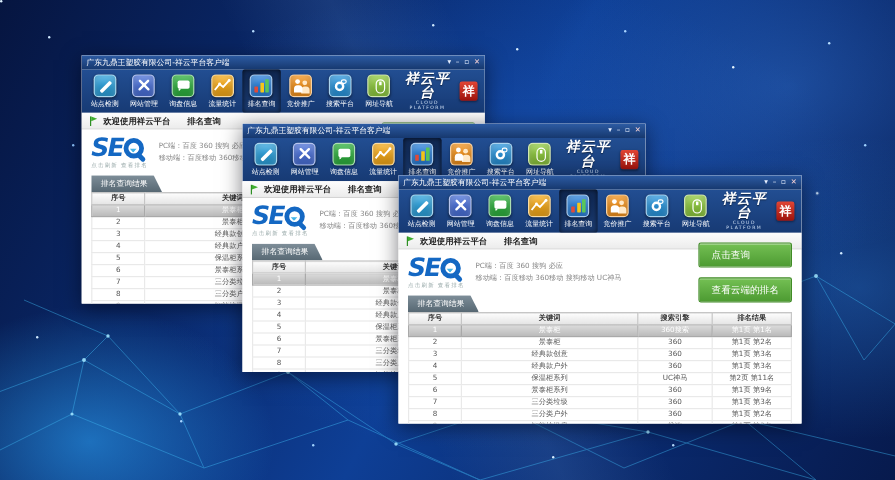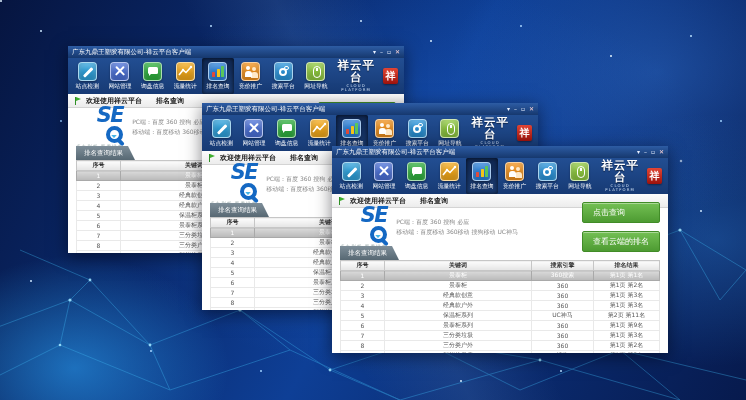--- a/index.html
+++ b/index.html
@@ -65,38 +65,38 @@
     background:#fff; box-shadow:6px 1px 0 #ffe9c8; }
   .g-people::after{ content:""; position:absolute; left:2.5px; top:8px; width:7px; height:6px;
     border-radius:3px 3px 0 0; background:#fff; box-shadow:6px 1px 0 #ffe9c8; }
   .g-scope{ position:absolute; left:4px; top:5px; width:8px; height:8px; border:2px solid #fff; border-radius:50%; }
   .g-scope::after{ content:""; position:absolute; right:-4px; top:-4px; width:2.5px; height:2.5px; border:1px solid #fff; border-radius:50%; }
   .g-mouse{ position:absolute; left:5.5px; top:3px; width:8px; height:12px; border:1.6px solid #fff; border-radius:4px; }
   .g-mouse::after{ content:""; position:absolute; left:2.3px; top:1px; width:1.4px; height:3.5px; background:#fff; }
 
   .brand{ margin-left:auto; display:flex; align-items:center; gap:3px; padding-right:3px; }
   .brand-txt{ text-align:center; color:#fff; line-height:1; }
-  .brand-name{ font-size:11.5px; font-weight:bold; letter-spacing:1px; text-shadow:0 1px 1px rgba(0,0,0,.5); }
+  .brand-name{ font-size:11.5px; font-weight:bold; letter-spacing:1px; text-shadow:0 1px 1px rgba(0,0,0,.5);font-style:italic; }
   .brand-sub{ font-size:3.8px; letter-spacing:1.2px; color:#cfe0f5; margin-top:1px; }
   .seal{ width:16px; height:16px; background:linear-gradient(#e24534,#9c120c); border-radius:2px;
     color:#fff; font-size:10px; font-weight:bold; display:flex; align-items:center; justify-content:center;
     box-shadow:0 1px 2px rgba(0,0,0,.4); }
 
   .crumbbar{ height:14px; flex:0 0 14px; background:linear-gradient(#fdfdfd,#ececec);
     border-bottom:1px solid #d4d4d4; display:flex; align-items:center; gap:4px; padding:0 7px;
     font-size:7px; font-weight:bold; color:#222; }
   .flag{ position:relative; width:7px; height:8px; }
   .flag::before{ content:""; position:absolute; left:0; top:0; width:1.2px; height:8px; background:#2f8f25; }
   .flag::after{ content:""; position:absolute; left:1.2px; top:0; border-top:2.2px solid transparent; border-bottom:2.2px solid transparent; border-left:5px solid #3fae2e; }
   .crumb-sep{ width:6px; }
 
   .content{ flex:1; background:#fff; padding:2px 8px 0; display:flex; flex-direction:column; }
   .hero{ display:flex; align-items:center; height:33px; flex:0 0 33px; }
   .seo-logo{ display:flex; flex-direction:column; }
-  .seo-row{ display:flex; align-items:flex-end;flex-direction:column; }
+  .seo-row{ display:flex; align-items:center; }
   .seo-se{ font-size:21px; font-weight:bold; font-style:italic; color:#1468c3; letter-spacing:-1.5px; line-height:1; }
   .lens{ position:relative; width:17px; height:17px; border:4px solid #1468c3; border-radius:50%; margin-left:1px; }
   .lens::before{ content:""; position:absolute; left:2px; top:3px; border:2.5px solid transparent; border-bottom-color:#45b5e8; border-right-color:#45b5e8; transform:rotate(45deg); }
   .lens::after{ content:""; position:absolute; right:-6px; bottom:-5px; width:9px; height:3.5px; background:#1468c3; border-radius:2px; transform:rotate(45deg); }
   .seo-tag{ font-size:4.6px; color:#9aa; letter-spacing:1px; margin-top:1px; }
   .hero-info{ margin-left:9px; font-size:6px; color:#888; line-height:9.5px; white-space:nowrap; }
   .hero-btns{ margin-left:auto; display:flex; gap:8px;flex-direction:column; }
   .green-btn{ height:21px; padding:0 10px; display:flex; align-items:center; color:#fff; font-size:8px;
     background:linear-gradient(#74c054,#4d9b32); border:1px solid #418c27; border-radius:2px;
     box-shadow:inset 0 1px 0 rgba(255,255,255,.4); cursor:pointer; white-space:nowrap; }

